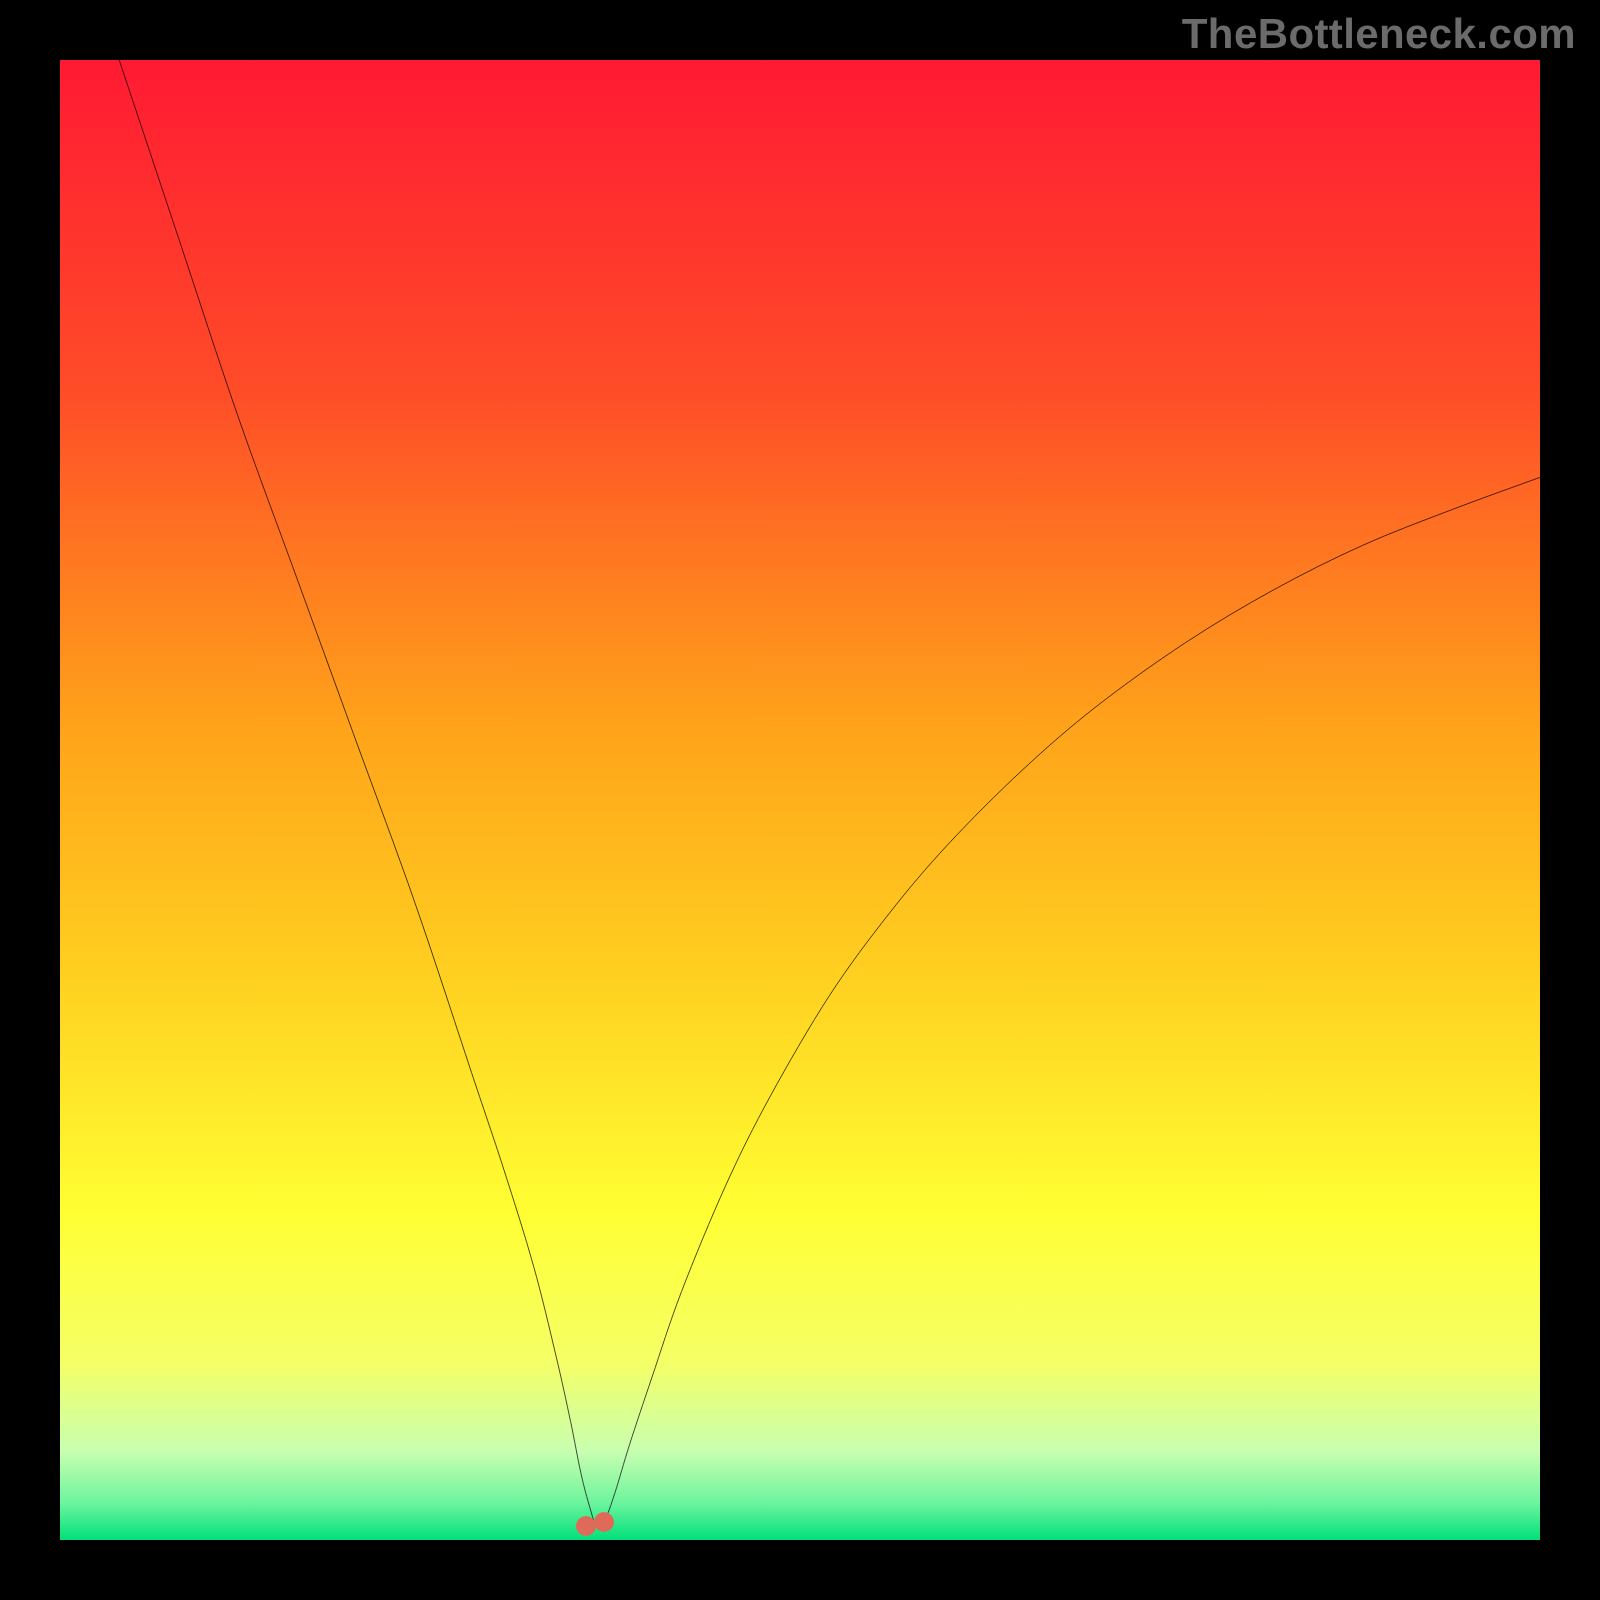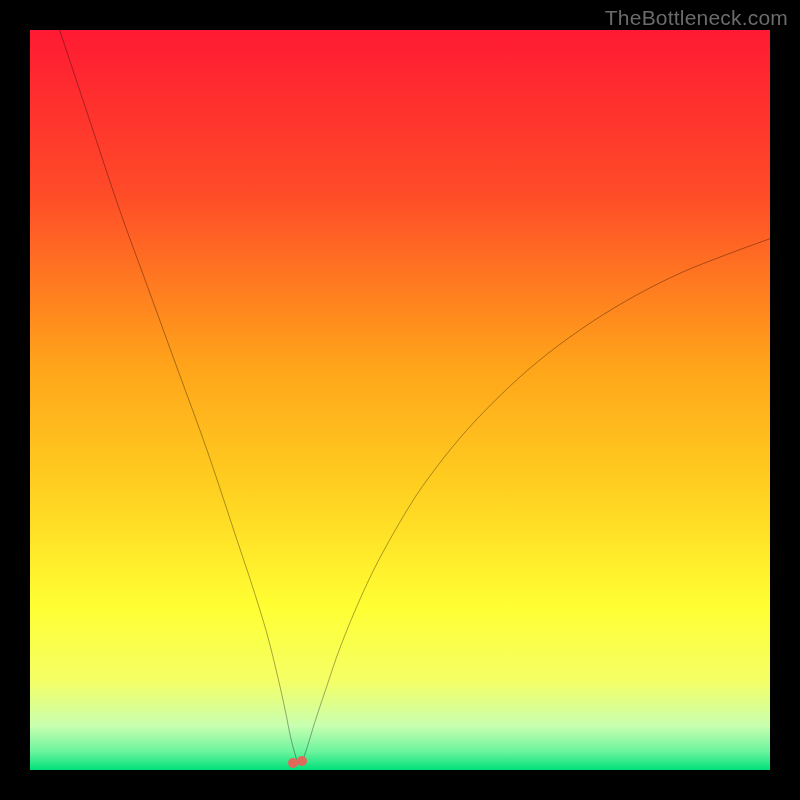--- a/index.html
+++ b/index.html
@@ -43,20 +43,21 @@
     border-radius: 50%;
     transform: translate(-50%, -50%);
   }
   .watermark {
     position: absolute;
     top: 6px;
     right: 12px;
     color: #6b6b6b;
     font-size: 21px;
     letter-spacing: 0.2px;
+    font-weight: bold;
   }
 </style>
 </head>
 <body>
 
 <div class="stage">
 
   <div class="watermark">TheBottleneck.com</div>
 
   <div class="plot-area">

